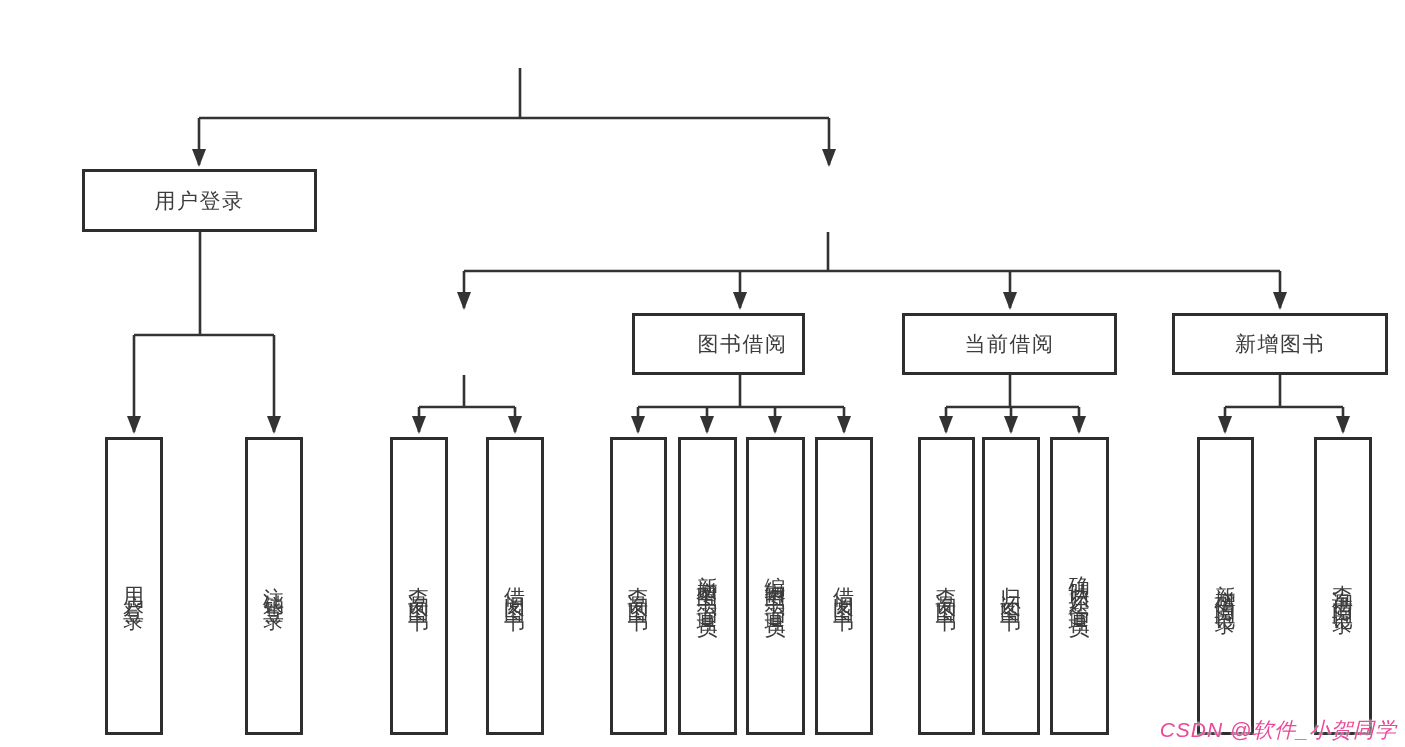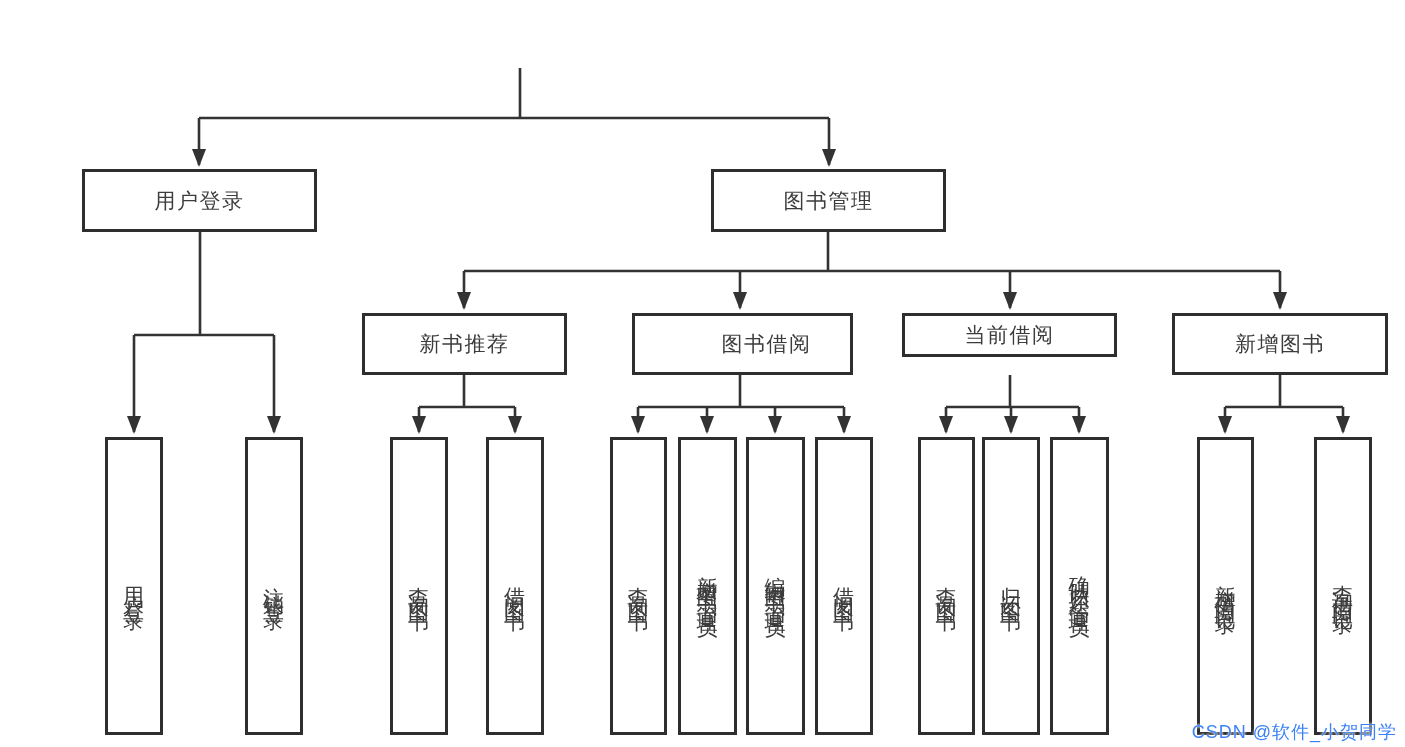--- a/index.html
+++ b/index.html
@@ -26,26 +26,27 @@
     writing-mode:vertical-rl;
     text-orientation:mixed;
     font-size:21px;
     letter-spacing:8px;
     line-height:1;
   }
   .vbox.long{letter-spacing:6px;}
   .watermark{
     position:absolute;
     right:8px;bottom:3px;
-    font-size:18px;
-    color:#3b82f6;
+    font-size:21px;
+    color:#ec4899;
     letter-spacing:1px;
     z-index:3;
     text-shadow:0 0 3px #ffffff,0 0 2px #ffffff;
     white-space:nowrap;
+    font-style:italic;
   }
 </style>
 </head>
 <body>
 
 <div class="canvas">
 
   <svg class="wires" width="1405" height="747" viewBox="0 0 1405 747" xmlns="http://www.w3.org/2000/svg">
     <defs>
       <marker id="arr" viewBox="0 0 18 14" refX="16" refY="7" markerWidth="18" markerHeight="14" orient="auto" markerUnits="userSpaceOnUse">
@@ -83,25 +84,23 @@
     <line class="ln" x1="946" y1="407" x2="946" y2="432" marker-end="url(#arr)"></line>
     <line class="ln" x1="1011" y1="407" x2="1011" y2="432" marker-end="url(#arr)"></line>
     <line class="ln" x1="1079" y1="407" x2="1079" y2="432" marker-end="url(#arr)"></line>
 
     <line class="ln" x1="1225" y1="407" x2="1225" y2="432" marker-end="url(#arr)"></line>
     <line class="ln" x1="1343" y1="407" x2="1343" y2="432" marker-end="url(#arr)"></line>
   </svg>
 
 
   <div class="box hbox" style="left:82px;top:169px;width:235px;height:63px;">用户登录</div>
-  <div class="box hbox" style="left:711px;top:169px;width:235px;height:63px;">图书管理</div>
 
-  <div class="box hbox" style="left:362px;top:313px;width:205px;height:62px;">新书推荐</div>
-  <div class="box hbox" style="left:632px;top:313px;width:221px;height:62px;padding-left:48px;">图书借阅</div>
-  <div class="box hbox" style="left:902px;top:313px;width:215px;height:44px;text-align:right;">当前借阅</div>
+  <div class="box hbox" style="left:632px;top:313px;width:173px;height:62px;padding-left:48px;">图书借阅</div>
+  <div class="box hbox" style="left:902px;top:313px;width:215px;height:62px;text-align:right;">当前借阅</div>
   <div class="box hbox" style="left:1172px;top:313px;width:216px;height:62px;">新增图书</div>
 
   <div class="box vbox" style="left:105px;top:437px;width:58px;height:298px;">用户登录</div>
   <div class="box vbox" style="left:245px;top:437px;width:58px;height:298px;">注销登录</div>
 
   <div class="box vbox" style="left:390px;top:437px;width:58px;height:298px;">查询图书</div>
   <div class="box vbox" style="left:486px;top:437px;width:58px;height:298px;">借阅图书</div>
 
   <div class="box vbox" style="left:610px;top:437px;width:57px;height:298px;">查询图书</div>
   <div class="box vbox long" style="left:678px;top:437px;width:59px;height:298px;">新增图书（管理员）</div>

